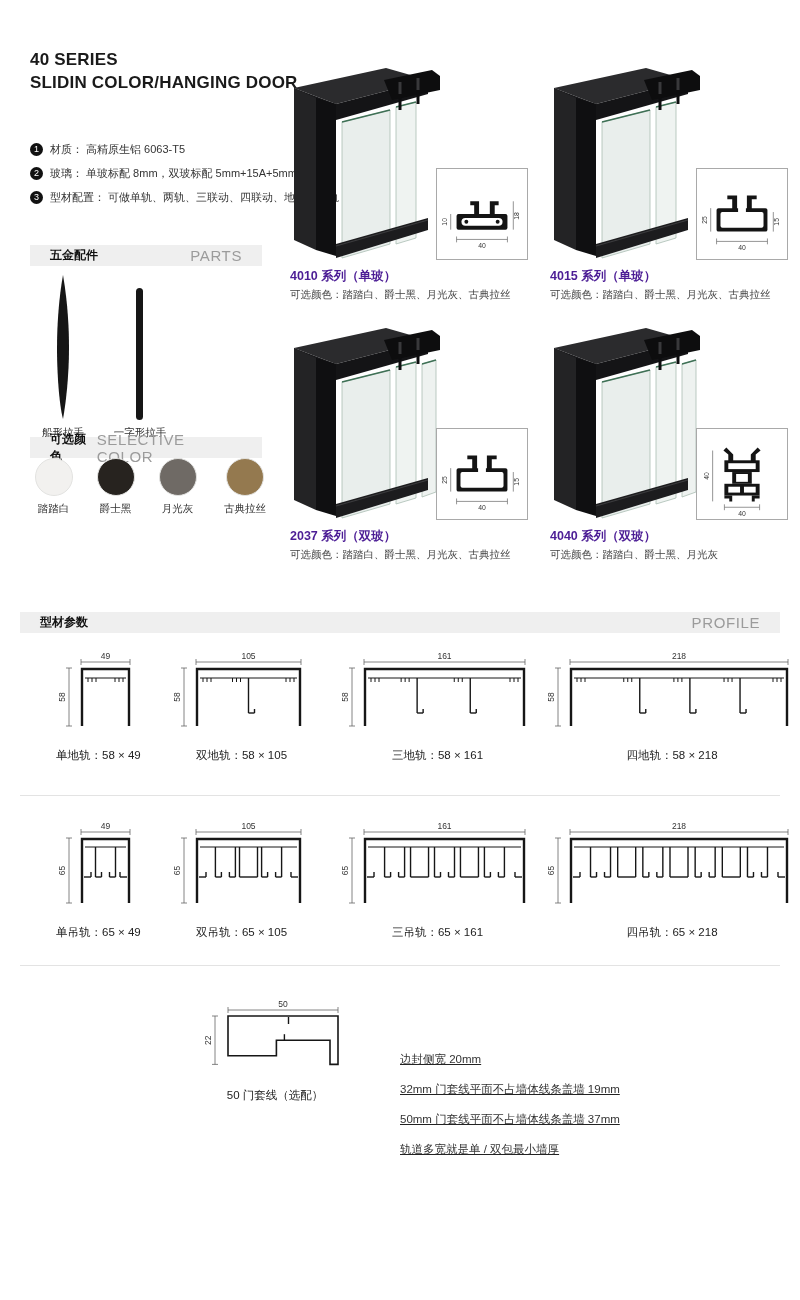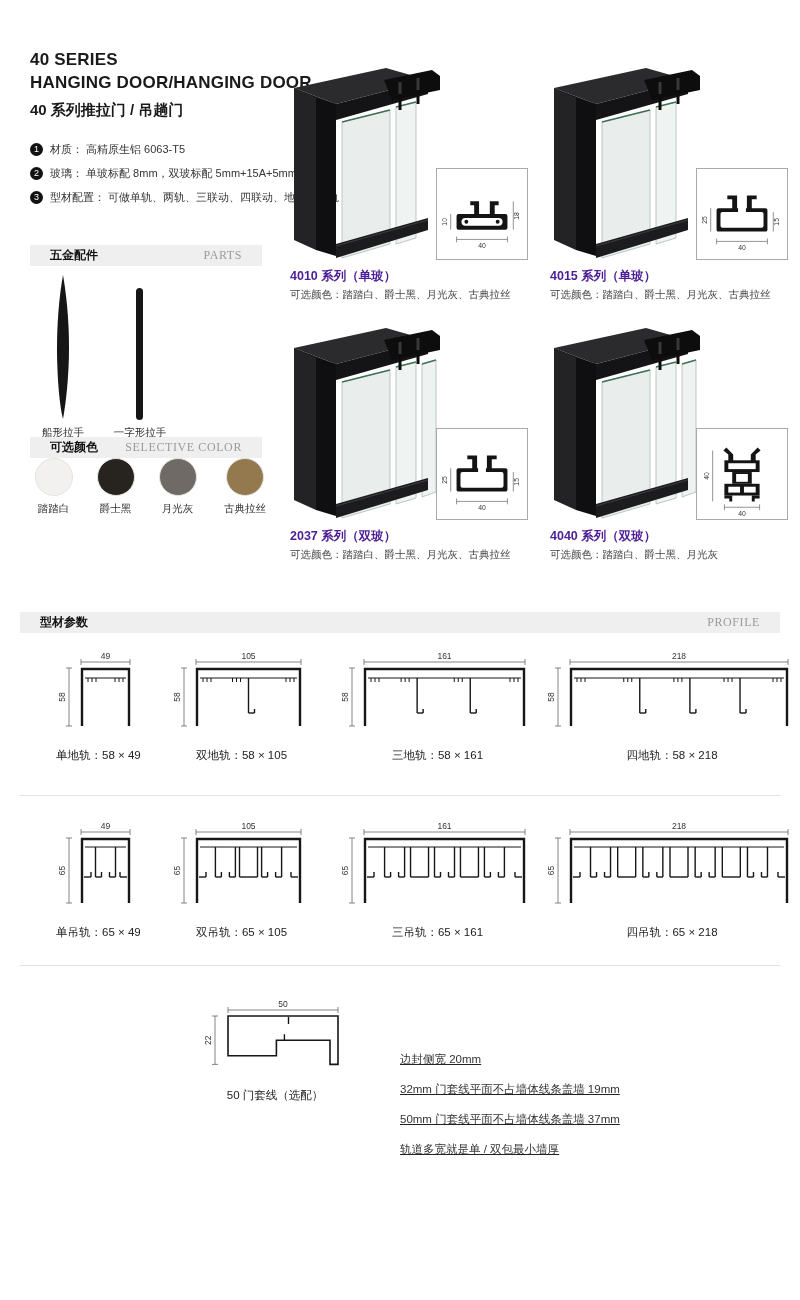--- a/index.html
+++ b/index.html
@@ -12,21 +12,21 @@
   .hdr .cn{font-size:15px;font-weight:bold;color:#1a1a1a;margin-top:7px;}
   
   .specs{left:30px;top:142px;}
   .spec{display:flex;align-items:center;margin-bottom:9px;font-size:11px;color:#333;}
   .spec .dot{width:13px;height:13px;border-radius:50%;background:#111;color:#fff;font-size:9px;
              line-height:13px;text-align:center;margin-right:7px;flex:0 0 13px;}
   
   .bar{display:flex;justify-content:space-between;align-items:center;background:#efefef;
        height:21px;padding:0 20px;box-sizing:border-box;}
   .bar .cn{font-size:12px;font-weight:bold;color:#111;}
-  .bar .en{font-size:12px;color:#9b9b9b;letter-spacing:.6px;font-family:Liberation Serif, serif;}
+  .bar .en{font-size:15px;color:#9b9b9b;letter-spacing:.6px;}
   
   .hlabel{font-size:10.5px;color:#333;text-align:center;line-height:15px;}
   
   .swatches{left:30px;top:458px;display:flex;gap:15px;}
   .swatch{display:flex;flex-direction:column;align-items:center;width:47px;}
   .swatch.wide{width:58px;}
   .swatch .lbl{font-size:10.5px;color:#333;margin-top:6px;white-space:nowrap;}
   
   .product{position:absolute;width:244px;height:250px;}
   .detail-box{position:absolute;left:148px;top:108px;width:90px;height:90px;
@@ -40,22 +40,21 @@
   .note{font-size:11.5px;color:#333;margin:0 0 15px 0;white-space:nowrap;}
   svg text{font-family:"Liberation Sans","DejaVu Sans",sans-serif;}
 </style>
 </head>
 <body>
 
 <div class="page">
 
   <div class="abs hdr">
     <div class="en">40 SERIES</div>
-    <div class="en">HANGING DOOR/HANGING DOOR</div>
-    <div class="cn">40 系列推拉门 / 吊趟门</div>
+    <div class="en">SLIDIN COLOR/HANGING DOOR</div>
   </div>
 
   <div class="abs specs">
     <div class="spec">
       <span class="dot">1</span>
       <span>材质： 高精原生铝 6063-T5</span>
     </div>
     <div class="spec">
       <span class="dot">2</span>
       <span>玻璃： 单玻标配 8mm，双玻标配 5mm+15A+5mm</span>

